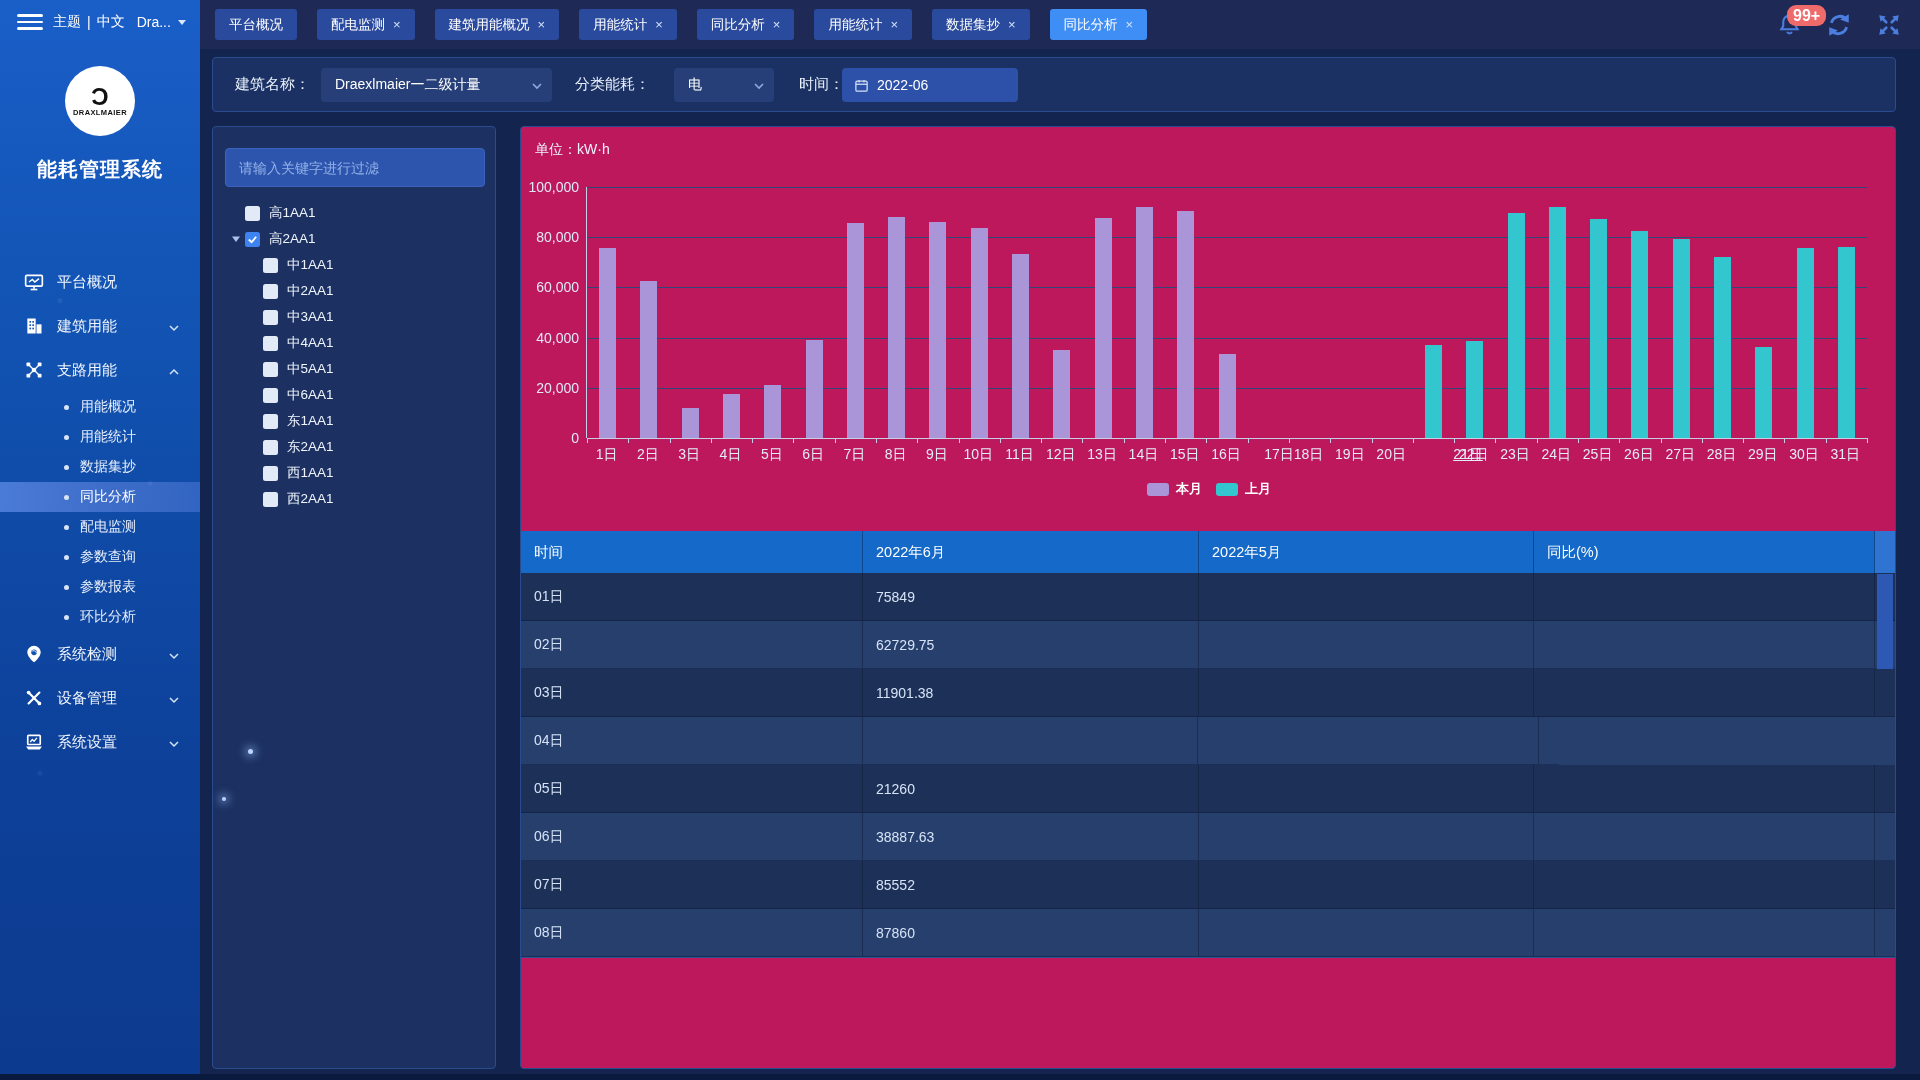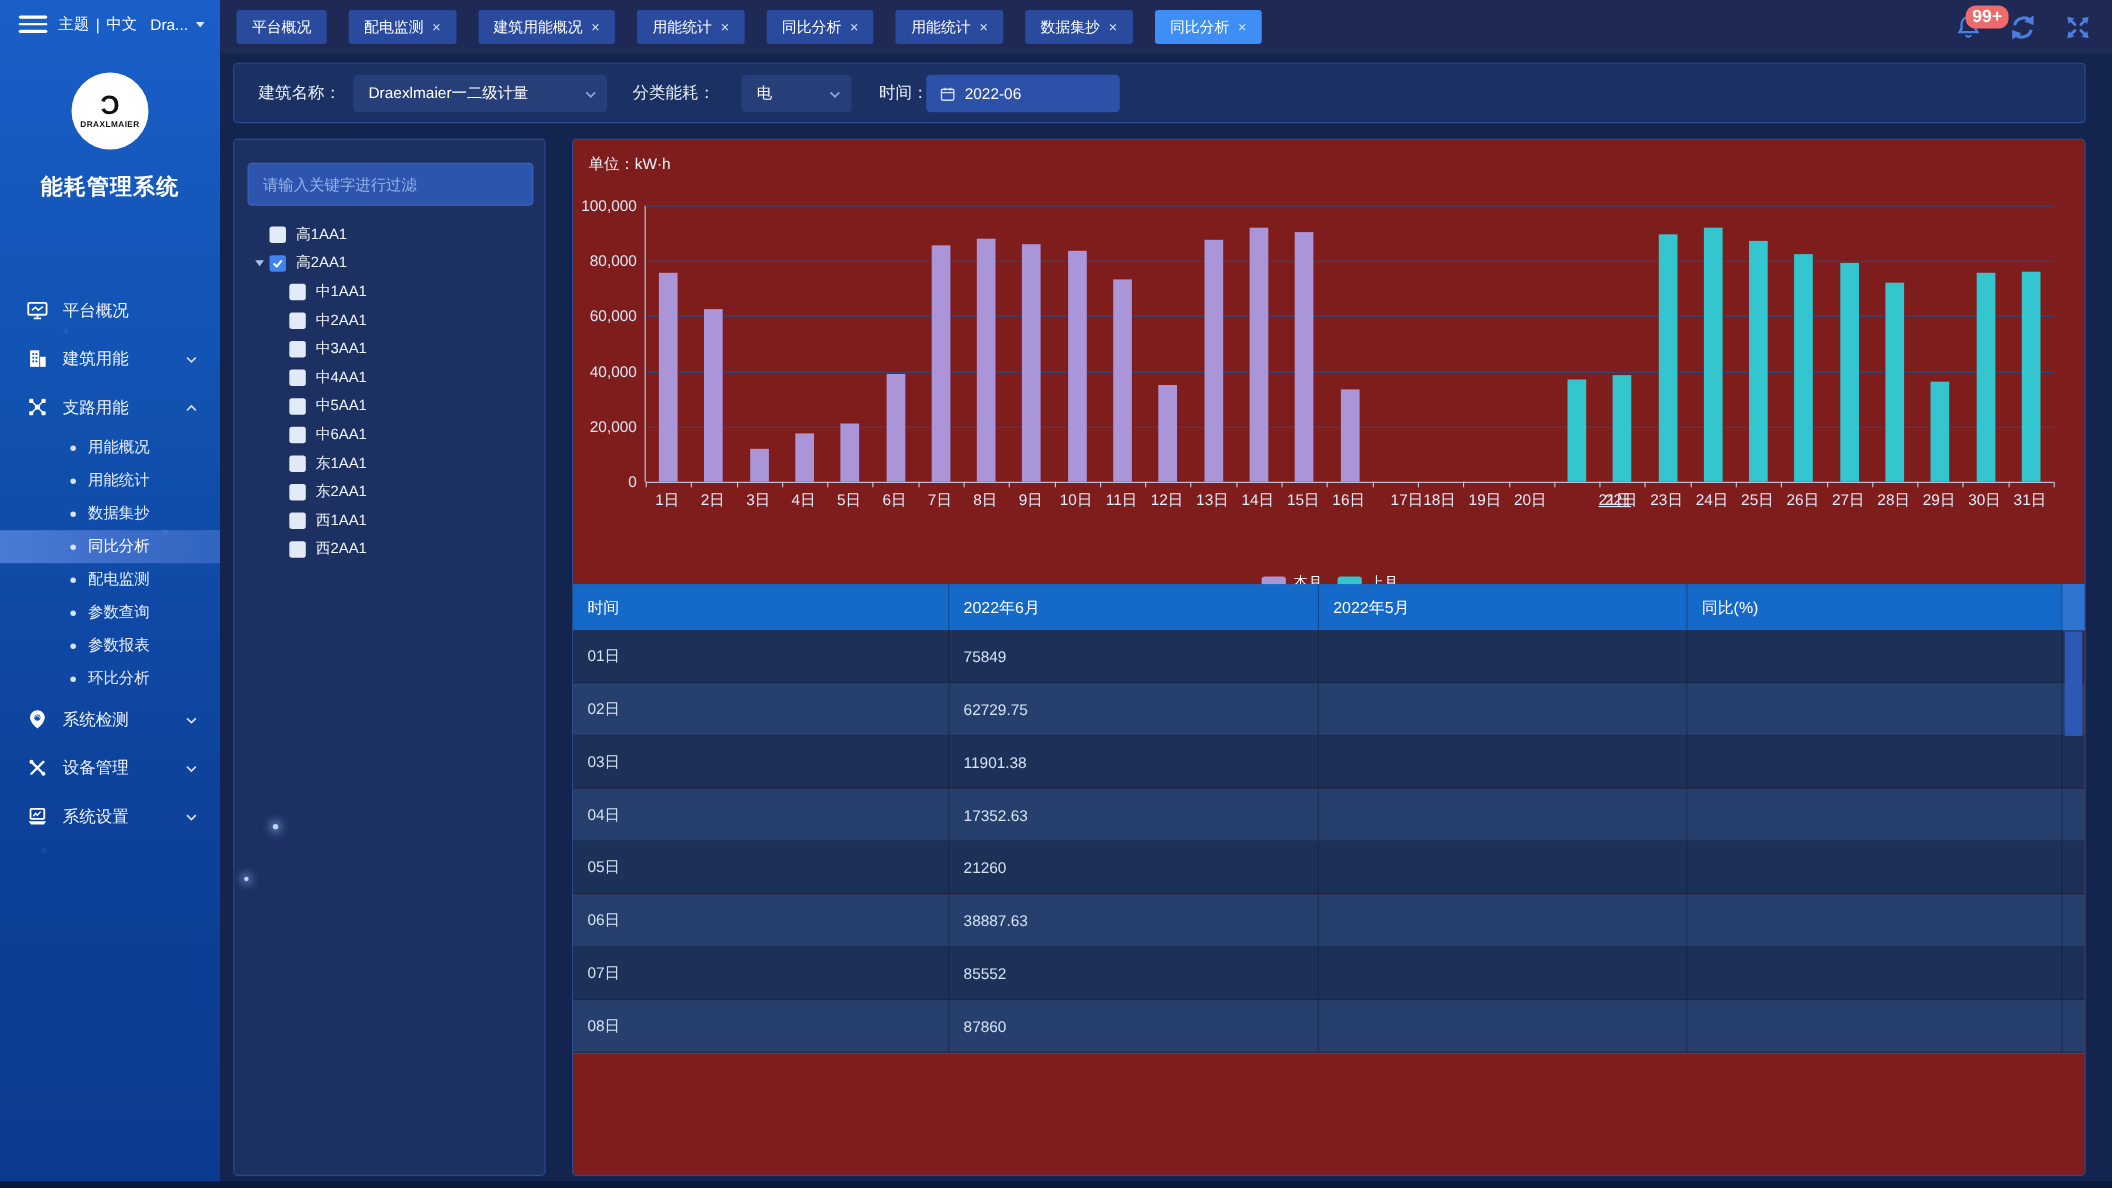--- a/index.html
+++ b/index.html
@@ -45,21 +45,21 @@
     border-radius:3px; color:#fff; font-size:13.5px; cursor:pointer; white-space:nowrap; }
   .tab.active { background:#3f8ef5; }
   .tab-close { margin-left:8px; font-size:13px; color:#d5e4fa; line-height:1; }
   .tab-actions { position:absolute; right:18px; top:0; height:49px; display:flex; align-items:center; gap:24px; }
   .icon-btn { position:relative; cursor:pointer; display:inline-flex; }
   .badge { position:absolute; top:-7px; left:10px; background:#ef6a6a; color:#fff; font-size:16px;
     padding:1.5px 6px; border-radius:9px; font-weight:bold; }
 
   
   .content { position:absolute; left:200px; top:49px; width:1720px; height:1025px; background:#13244f; }
-  .panel { position:absolute; background:#7f1d1d; border:1px solid #2a4c8f; border-radius:4px; }
+  .panel { position:absolute; background:#be185d; border:1px solid #2a4c8f; border-radius:4px; }
   .filter-panel { left:12px; top:8px; width:1684px; height:55px; background:#1b3164; }
   .f-label { position:absolute; top:0; height:53px; display:flex; align-items:center; color:#e9f1fc; font-size:15px; }
   .select { position:absolute; top:10px; height:34px; background:#263f78; border-radius:4px; color:#fff;
     font-size:14px; display:flex; align-items:center; padding:0 26px 0 14px; cursor:pointer; }
   .select .sel-arrow { position:absolute; right:9px; top:11px; }
   .date-input { position:absolute; top:10px; height:34px; background:#2d51a8; border-radius:4px; color:#fff;
     font-size:14px; display:flex; align-items:center; gap:8px; padding:0 12px; cursor:pointer; }
 
   .tree-panel { left:12px; top:77px; width:284px; height:943px; background:#1c3161; }
   .tree-filter { position:absolute; left:12px; top:21px; width:260px; height:39px; }
@@ -78,21 +78,21 @@
   .main-panel { left:320px; top:77px; width:1376px; height:943px; }
   .chart-unit { position:absolute; left:14px; top:14px; color:#eef4fc; font-size:14px; }
   .chart-plot { position:absolute; left:65px; top:60px; width:1280px; height:251px;
     border-left:1px solid #c2cfe6; }
   .gridline { position:absolute; left:0; width:1280px; height:1px; background:#31477a; }
   .baseline { position:absolute; left:0; bottom:-1px; width:1280px; height:1px; background:#c2cfe6; }
   .ytick-label { position:absolute; width:58px; text-align:right; color:#dfe9f8; font-size:14px; }
   .xtick { position:absolute; width:1px; height:5px; background:#c2cfe6; top:251px; }
   .bar { position:absolute; bottom:0; width:17px; }
   .xlabel { position:absolute; top:319px; width:42px; text-align:center; color:#e3ecfa; font-size:14px; }
-  .legend { position:absolute; left:0; top:394px; width:1376px; display:flex; justify-content:center; gap:14px; }
+  .legend { position:absolute; left:0; top:353px; width:1376px; display:flex; justify-content:center; gap:14px;font-weight:bold; }
   .legend-item { display:flex; align-items:center; gap:7px; color:#fff; font-size:13px; cursor:pointer; }
   .swatch { width:22px; height:13px; border-radius:3px; }
 
   .data-table { position:absolute; left:0; top:404px; width:1374px; border-bottom:1px solid #2f5494; }
   .thead { display:flex; height:42px; background:#1569c8;justify-content:space-between; }
   .th { display:flex; align-items:center; padding-left:13px; color:#fff; font-size:14.5px;
     border-right:1px solid rgba(9,40,86,0.5); }
   .th.gutter { border-right:none; background:#2f74d0; }
   .tr { display:flex; height:48px; }
   .tr:nth-child(odd) { background:#1c3058; }
@@ -578,21 +578,20 @@
             </div>
             <div class="tr">
               <div class="td col0">03日</div>
               <div class="td col1">11901.38</div>
               <div class="td col2"></div>
               <div class="td col3"></div>
               <div class="td gutter colg"></div>
             </div>
             <div class="tr">
               <div class="td col0">04日</div>
-              <div class="td col1">17352.63</div>
               <div class="td col2"></div>
               <div class="td col3"></div>
               <div class="td gutter colg"></div>
             </div>
             <div class="tr">
               <div class="td col0">05日</div>
               <div class="td col1">21260</div>
               <div class="td col2"></div>
               <div class="td col3"></div>
               <div class="td gutter colg"></div>

